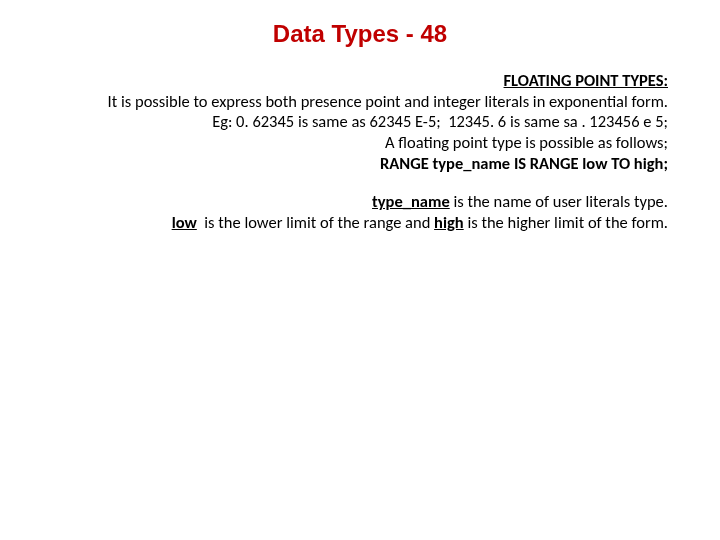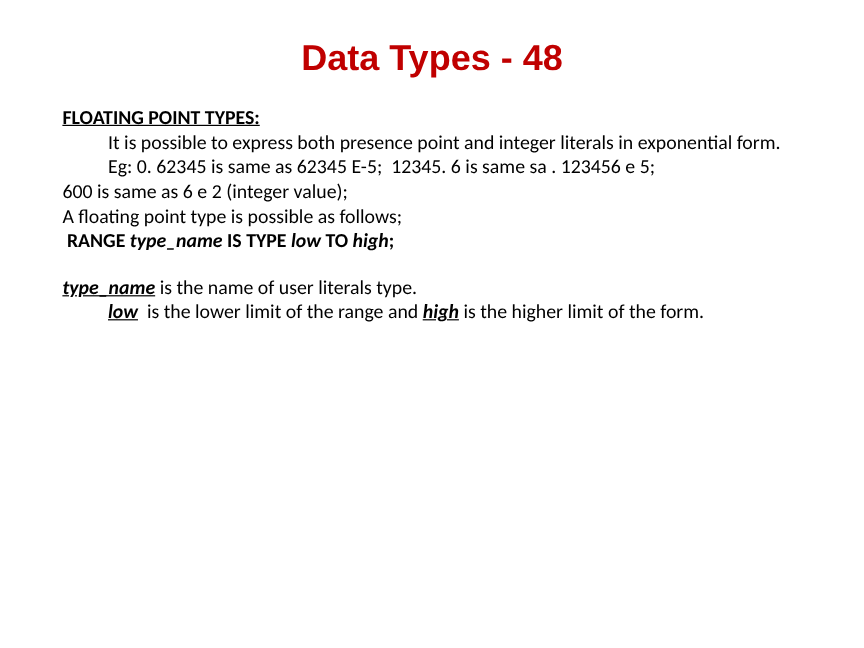--- a/index.html
+++ b/index.html
@@ -1,69 +1,68 @@
 <!DOCTYPE html>
 <html><head>
 <meta charset="utf-8">
 <style>
-  * { margin: 0; padding: 0; box-sizing: border-box; }
+  * { margin: 0; padding: 0; box-sizing: border-box; text-align: right; }
   body {
     width: 720px;
     height: 540px;
     background: #ffffff;
     font-family: Calibri, Arial, sans-serif;
     padding: 20px 52px 20px 52px;
   }
   .title {
     text-align: center;
     font-family: "Arial Black", Arial, sans-serif;
     font-weight: 900;
-    font-size: 30px;
+    font-size: 24px;
     color: #c00000;
-    margin-top: 12px;
+    margin-top: 0;
     margin-bottom: 22px;
     letter-spacing: 0px;
   }
   .content {
     color: #000;
     font-size: 16.5px;
     line-height: 1.25;
   }
   .heading {
     font-weight: 700;
     text-decoration: underline;
   }
   .indent {
     padding-left: 38px;
   }
   .gap {
     height: 18px;
   }
   .bold { font-weight: 700; }
-  .bi { font-weight: 700; font-style: italic; }
+  .bi { font-weight: 700; }
   .u { text-decoration: underline; }
 </style>
 </head>
 <body>
 
 <div class="title">Data Types - 48</div>
 
 <div class="content">
 
   <div class="heading bold">FLOATING POINT TYPES:</div>
 
   <div class="indent">It is possible to express both presence point and integer literals in exponential form.</div>
   <div class="indent">Eg: 0. 62345 is same as 62345 E-5;&nbsp; 12345. 6 is same sa . 123456 e 5;</div>
-  <div>600 is same as 6 e 2 (integer value);</div>
   <div>A floating point type is possible as follows;</div>
 
   <div>
     <span>&nbsp;</span><span class="bold">RANGE</span>
     <span class="bi">type_name</span>
-    <span class="bold">IS TYPE</span>
+    <span class="bold">IS RANGE</span>
     <span class="bi">low</span>
     <span class="bold">TO</span>
     <span class="bi">high</span><span class="bold">;</span>
   </div>
 
   <div class="gap"></div>
 
   <div>
     <span class="bi u">type_name</span><span> is the name of user literals type.</span>
   </div>

